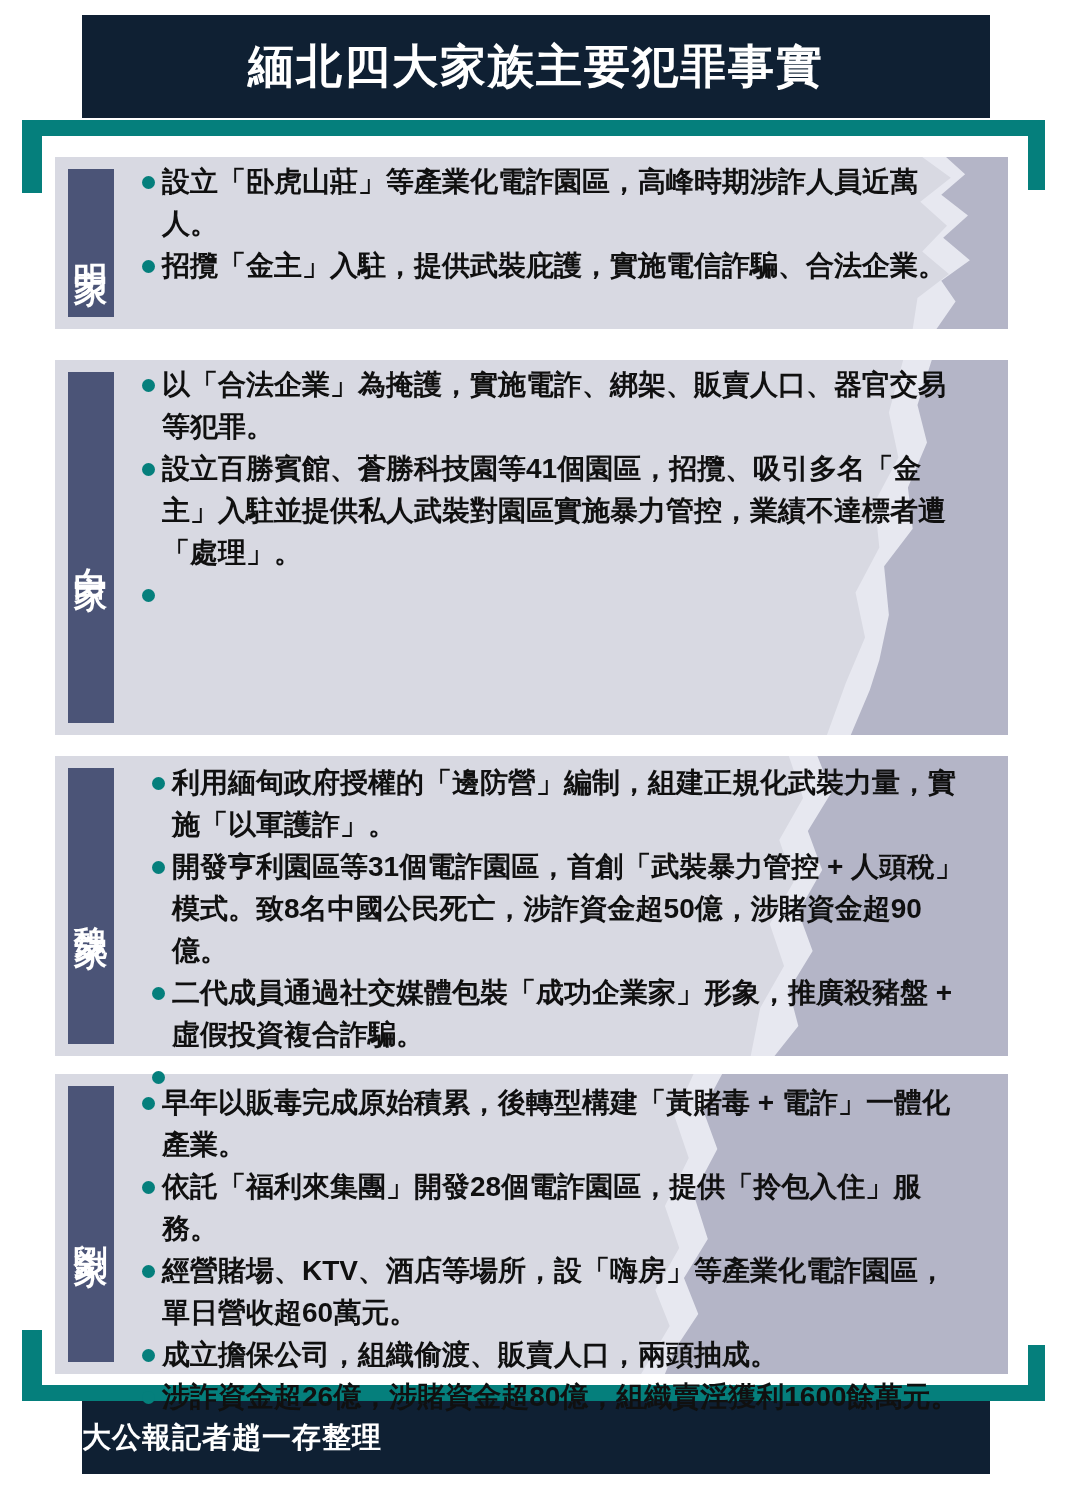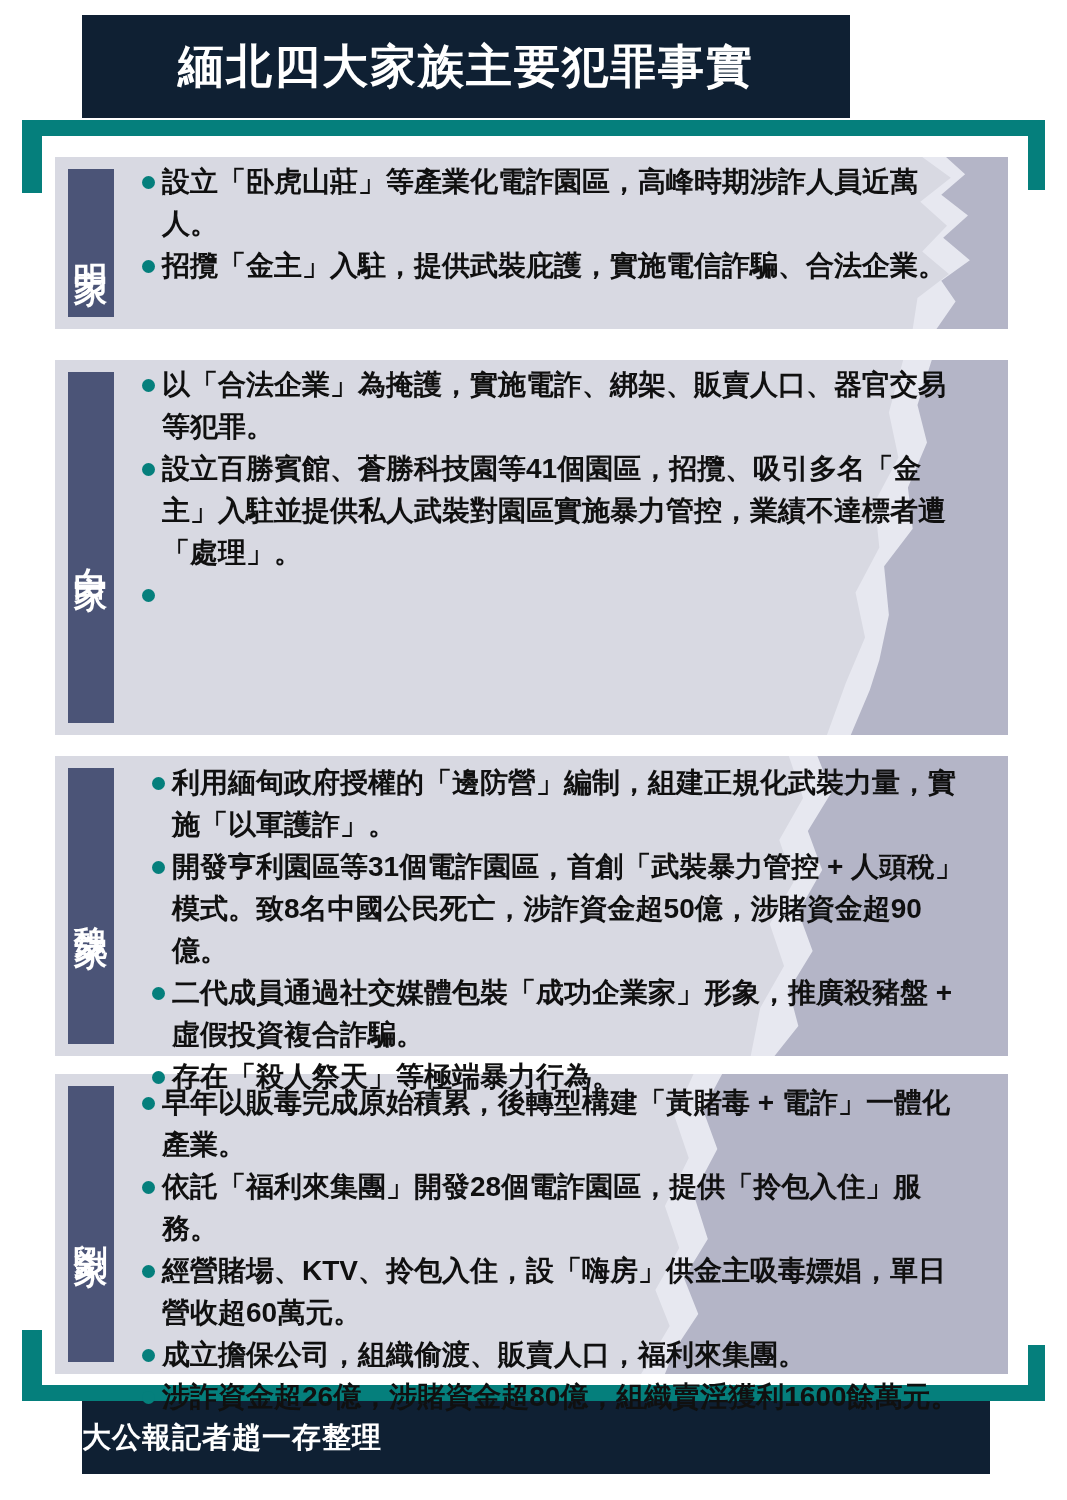--- a/index.html
+++ b/index.html
@@ -10,21 +10,21 @@
     --torn-light:#E7E8F0;
     --label:#4B5477;
     --ink:#101010;
   }
   *{margin:0;padding:0;box-sizing:border-box;}
   html,body{width:1067px;height:1500px;background:#ffffff;overflow:hidden;
     font-family:"Liberation Sans","DejaVu Sans",sans-serif;}
   .stage{position:relative;width:1067px;height:1500px;background:#fff;}
 
   
-  .header{position:absolute;left:82px;top:15px;width:768px;height:103px;
+  .header{position:absolute;left:82px;top:15px;width:908px;height:103px;
     background:var(--navy);display:flex;align-items:center;justify-content:center;}
   .header .title{color:#fff;font-size:46px;font-weight:bold;letter-spacing:2px;white-space:nowrap;}
 
   
   .frame{position:absolute;background:var(--teal);}
   .f-top{left:22px;top:120px;width:1023px;height:16px;}
   .f-tl{left:22px;top:120px;width:20px;height:73px;}
   .f-tr{left:1028px;top:120px;width:17px;height:70px;}
   .f-bottom{left:22px;top:1385px;width:1023px;height:16px;}
   .f-bl{left:22px;top:1330px;width:20px;height:71px;}
@@ -144,21 +144,20 @@
     <span class="bullet-text">開發亨利園區等31個電詐園區，首創「武裝暴力管控 + 人頭稅」模式。致8名中國公民死亡，涉詐資金超50億，涉賭資金超90億。</span>
   </li>
 
   <li>
     <span class="dot"></span>
     <span class="bullet-text">二代成員通過社交媒體包裝「成功企業家」形象，推廣殺豬盤 + 虛假投資複合詐騙。</span>
   </li>
 
   <li>
     <span class="dot"></span>
-    <span class="bullet-text">存在「殺人祭天」等極端暴力行為。</span>
   </li>
 </ul>
   </section>
 
   <section class="family-section s4">
     <div class="tear tear-light"></div>
     <div class="tear tear-dark"></div>
     <div class="family-label">劉家</div>
     <ul class="bullet-list">
   <li>
@@ -166,26 +165,26 @@
     <span class="bullet-text">早年以販毒完成原始積累，後轉型構建「黃賭毒 + 電詐」一體化產業。</span>
   </li>
 
   <li>
     <span class="dot"></span>
     <span class="bullet-text">依託「福利來集團」開發28個電詐園區，提供「拎包入住」服務。</span>
   </li>
 
   <li>
     <span class="dot"></span>
-    <span class="bullet-text">經營賭場、KTV、拎包入住，設「嗨房」供金主吸毒嫖娼，單日營收超60萬元。</span>
+    <span class="bullet-text">經營賭場、KTV、酒店等場所，設「嗨房」等產業化電詐園區，單日營收超60萬元。</span>
   </li>
 
   <li>
     <span class="dot"></span>
-    <span class="bullet-text">成立擔保公司，組織偷渡、販賣人口，福利來集團。</span>
+    <span class="bullet-text">成立擔保公司，組織偷渡、販賣人口，兩頭抽成。</span>
   </li>
 
   <li>
     <span class="dot"></span>
     <span class="bullet-text">涉詐資金超26億，涉賭資金超80億，組織賣淫獲利1600餘萬元。</span>
   </li>
 </ul>
   </section>
 </div>
 

